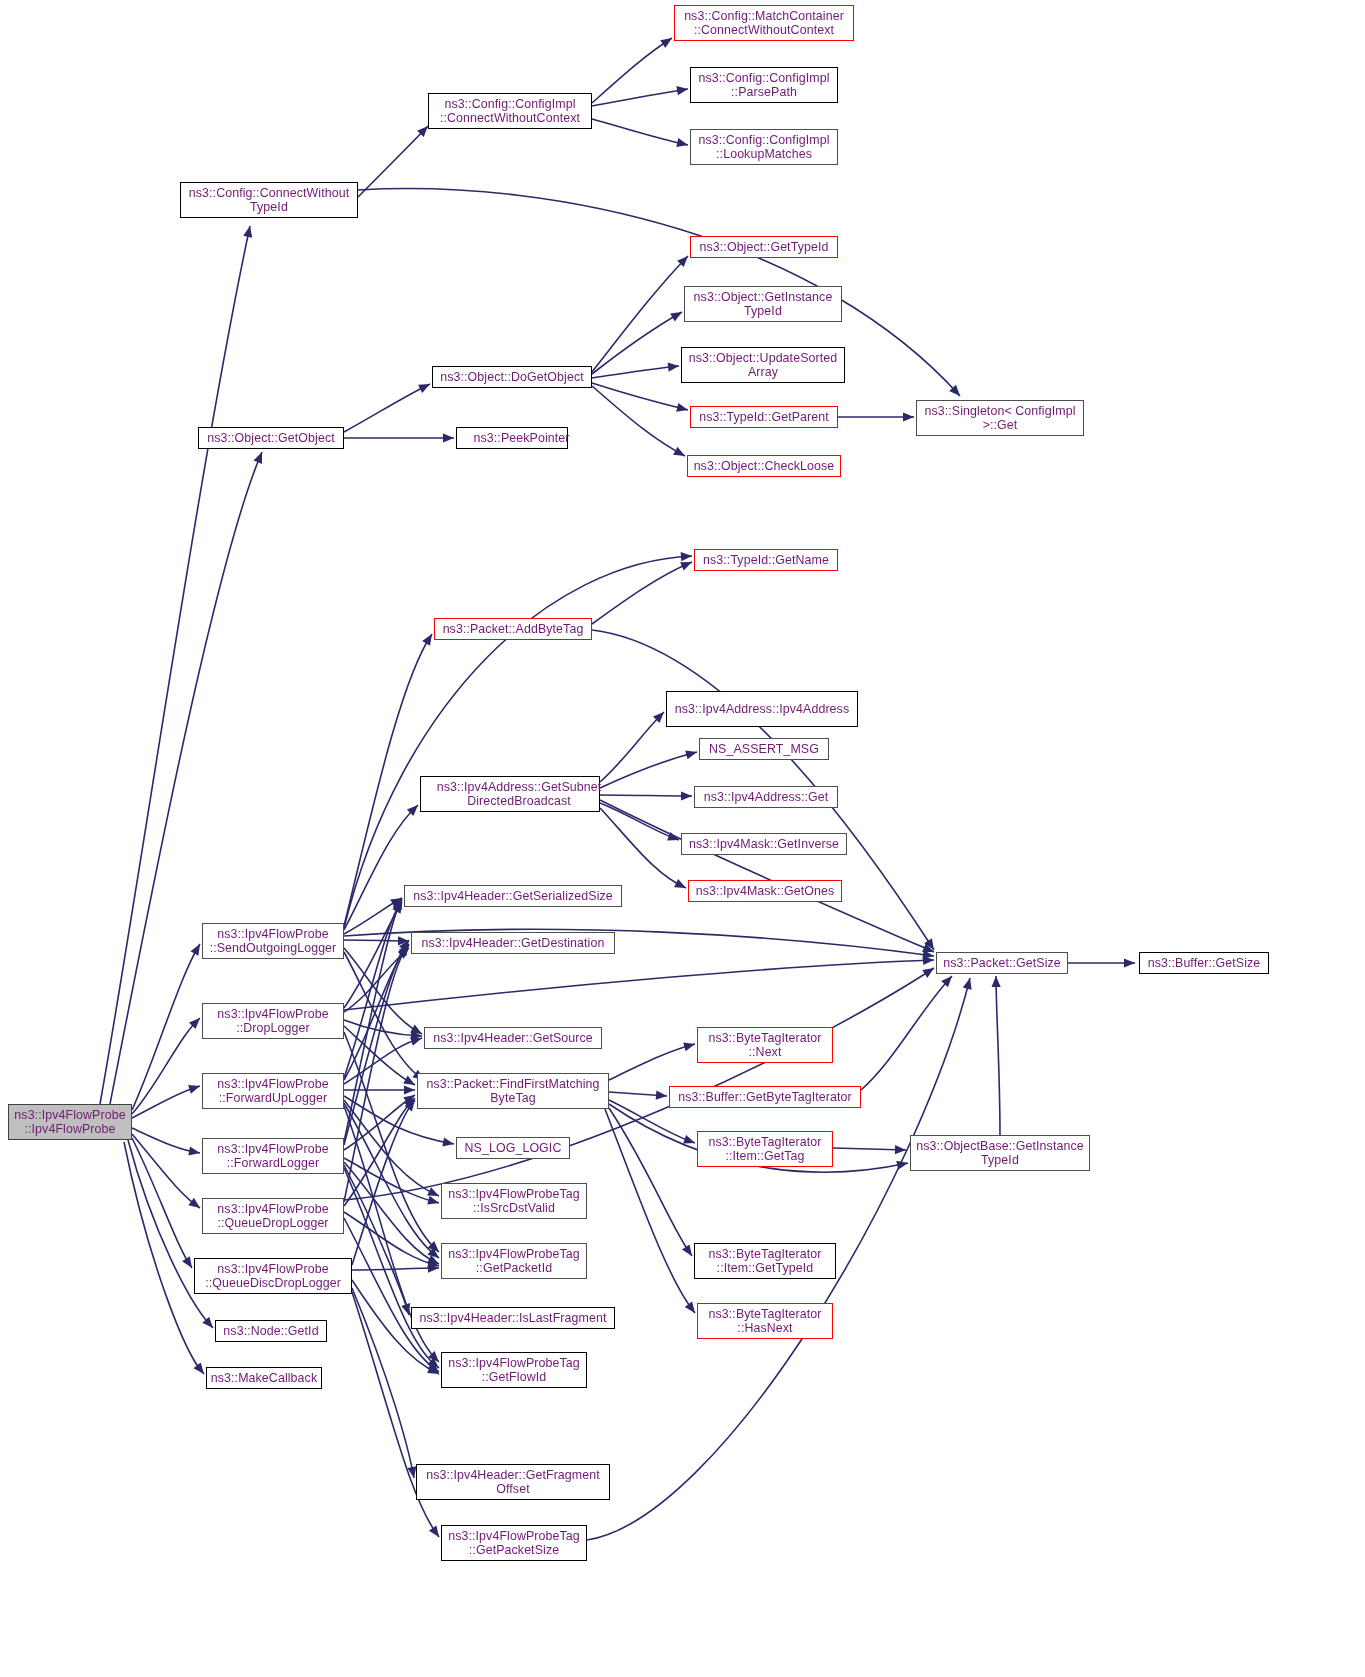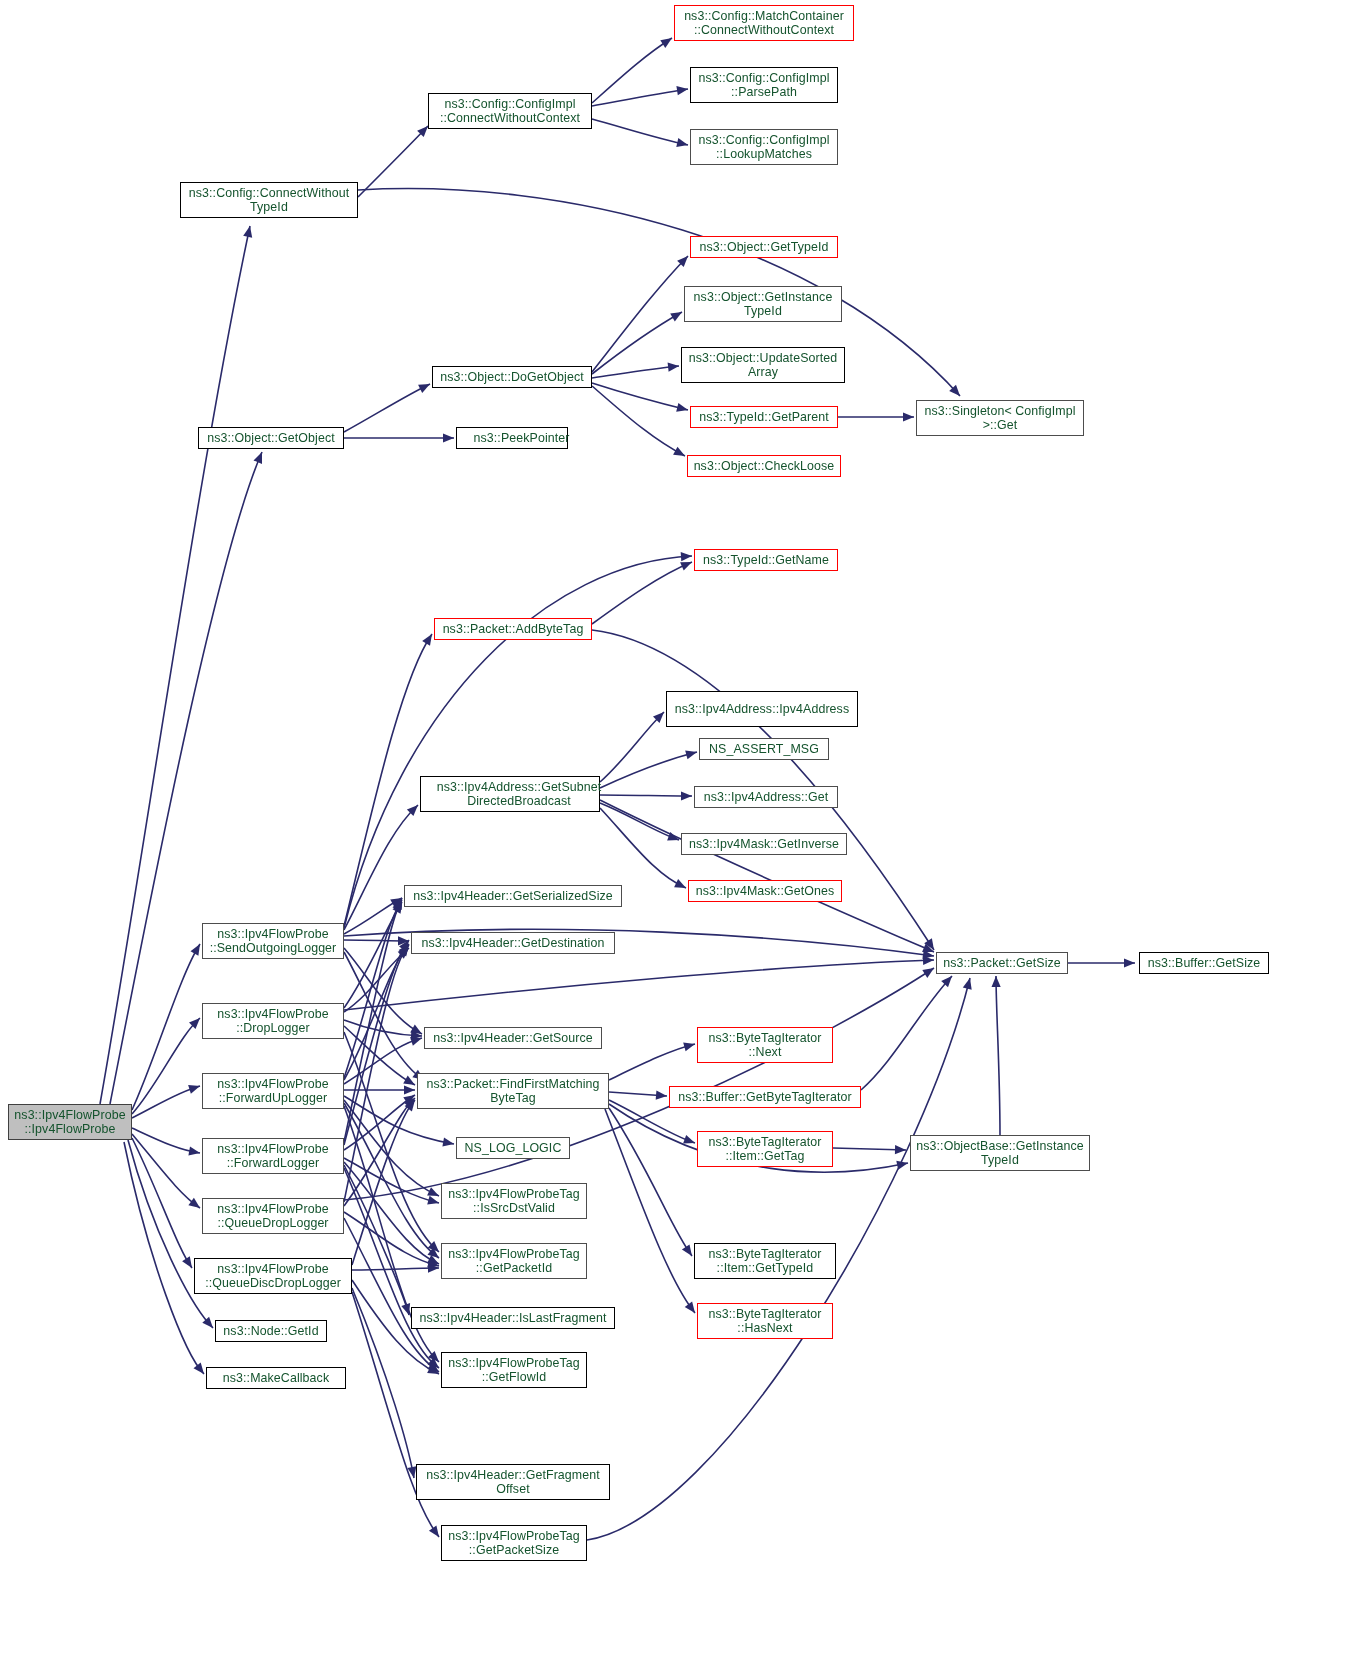--- a/index.html
+++ b/index.html
@@ -34,21 +34,21 @@
   }
   .node {
     position: absolute;
     box-sizing: border-box;
     display: flex;
     align-items: center;
     justify-content: center;
     text-align: center;
     background: #ffffff;
     border: 1px solid #000000;
-    color: #14532d;
+    color: #701a75;
     font-size: 12.4px;
     line-height: 14.4px;
     letter-spacing: 0.1px;
     white-space: pre-line;
     padding: 0 2px;
   }
   .node.red {
     border: 1.6px solid #ff0000;
   }
   .node.gray-border {
@@ -297,15 +297,15 @@
 ::DropLogger</div>
       <div class="node gray-border" style="left: 202px; top: 1073px; width: 142px; height: 36px;">ns3::Ipv4FlowProbe
 ::ForwardUpLogger</div>
       <div class="node gray-border" style="left: 202px; top: 1138px; width: 142px; height: 36px;">ns3::Ipv4FlowProbe
 ::ForwardLogger</div>
       <div class="node gray-border" style="left: 202px; top: 1198px; width: 142px; height: 36px;">ns3::Ipv4FlowProbe
 ::QueueDropLogger</div>
       <div class="node" style="left: 194px; top: 1258px; width: 158px; height: 36px;">ns3::Ipv4FlowProbe
 ::QueueDiscDropLogger</div>
       <div class="node" style="left: 215px; top: 1320px; width: 112px; height: 22px;">ns3::Node::GetId</div>
-      <div class="node" style="left: 206px; top: 1367px; width: 140px; height: 22px;">ns3::MakeCallback</div>
+      <div class="node" style="left: 206px; top: 1367px; width: 116px; height: 22px;">ns3::MakeCallback</div>
     </div>
 </div>
 
 </body></html>

